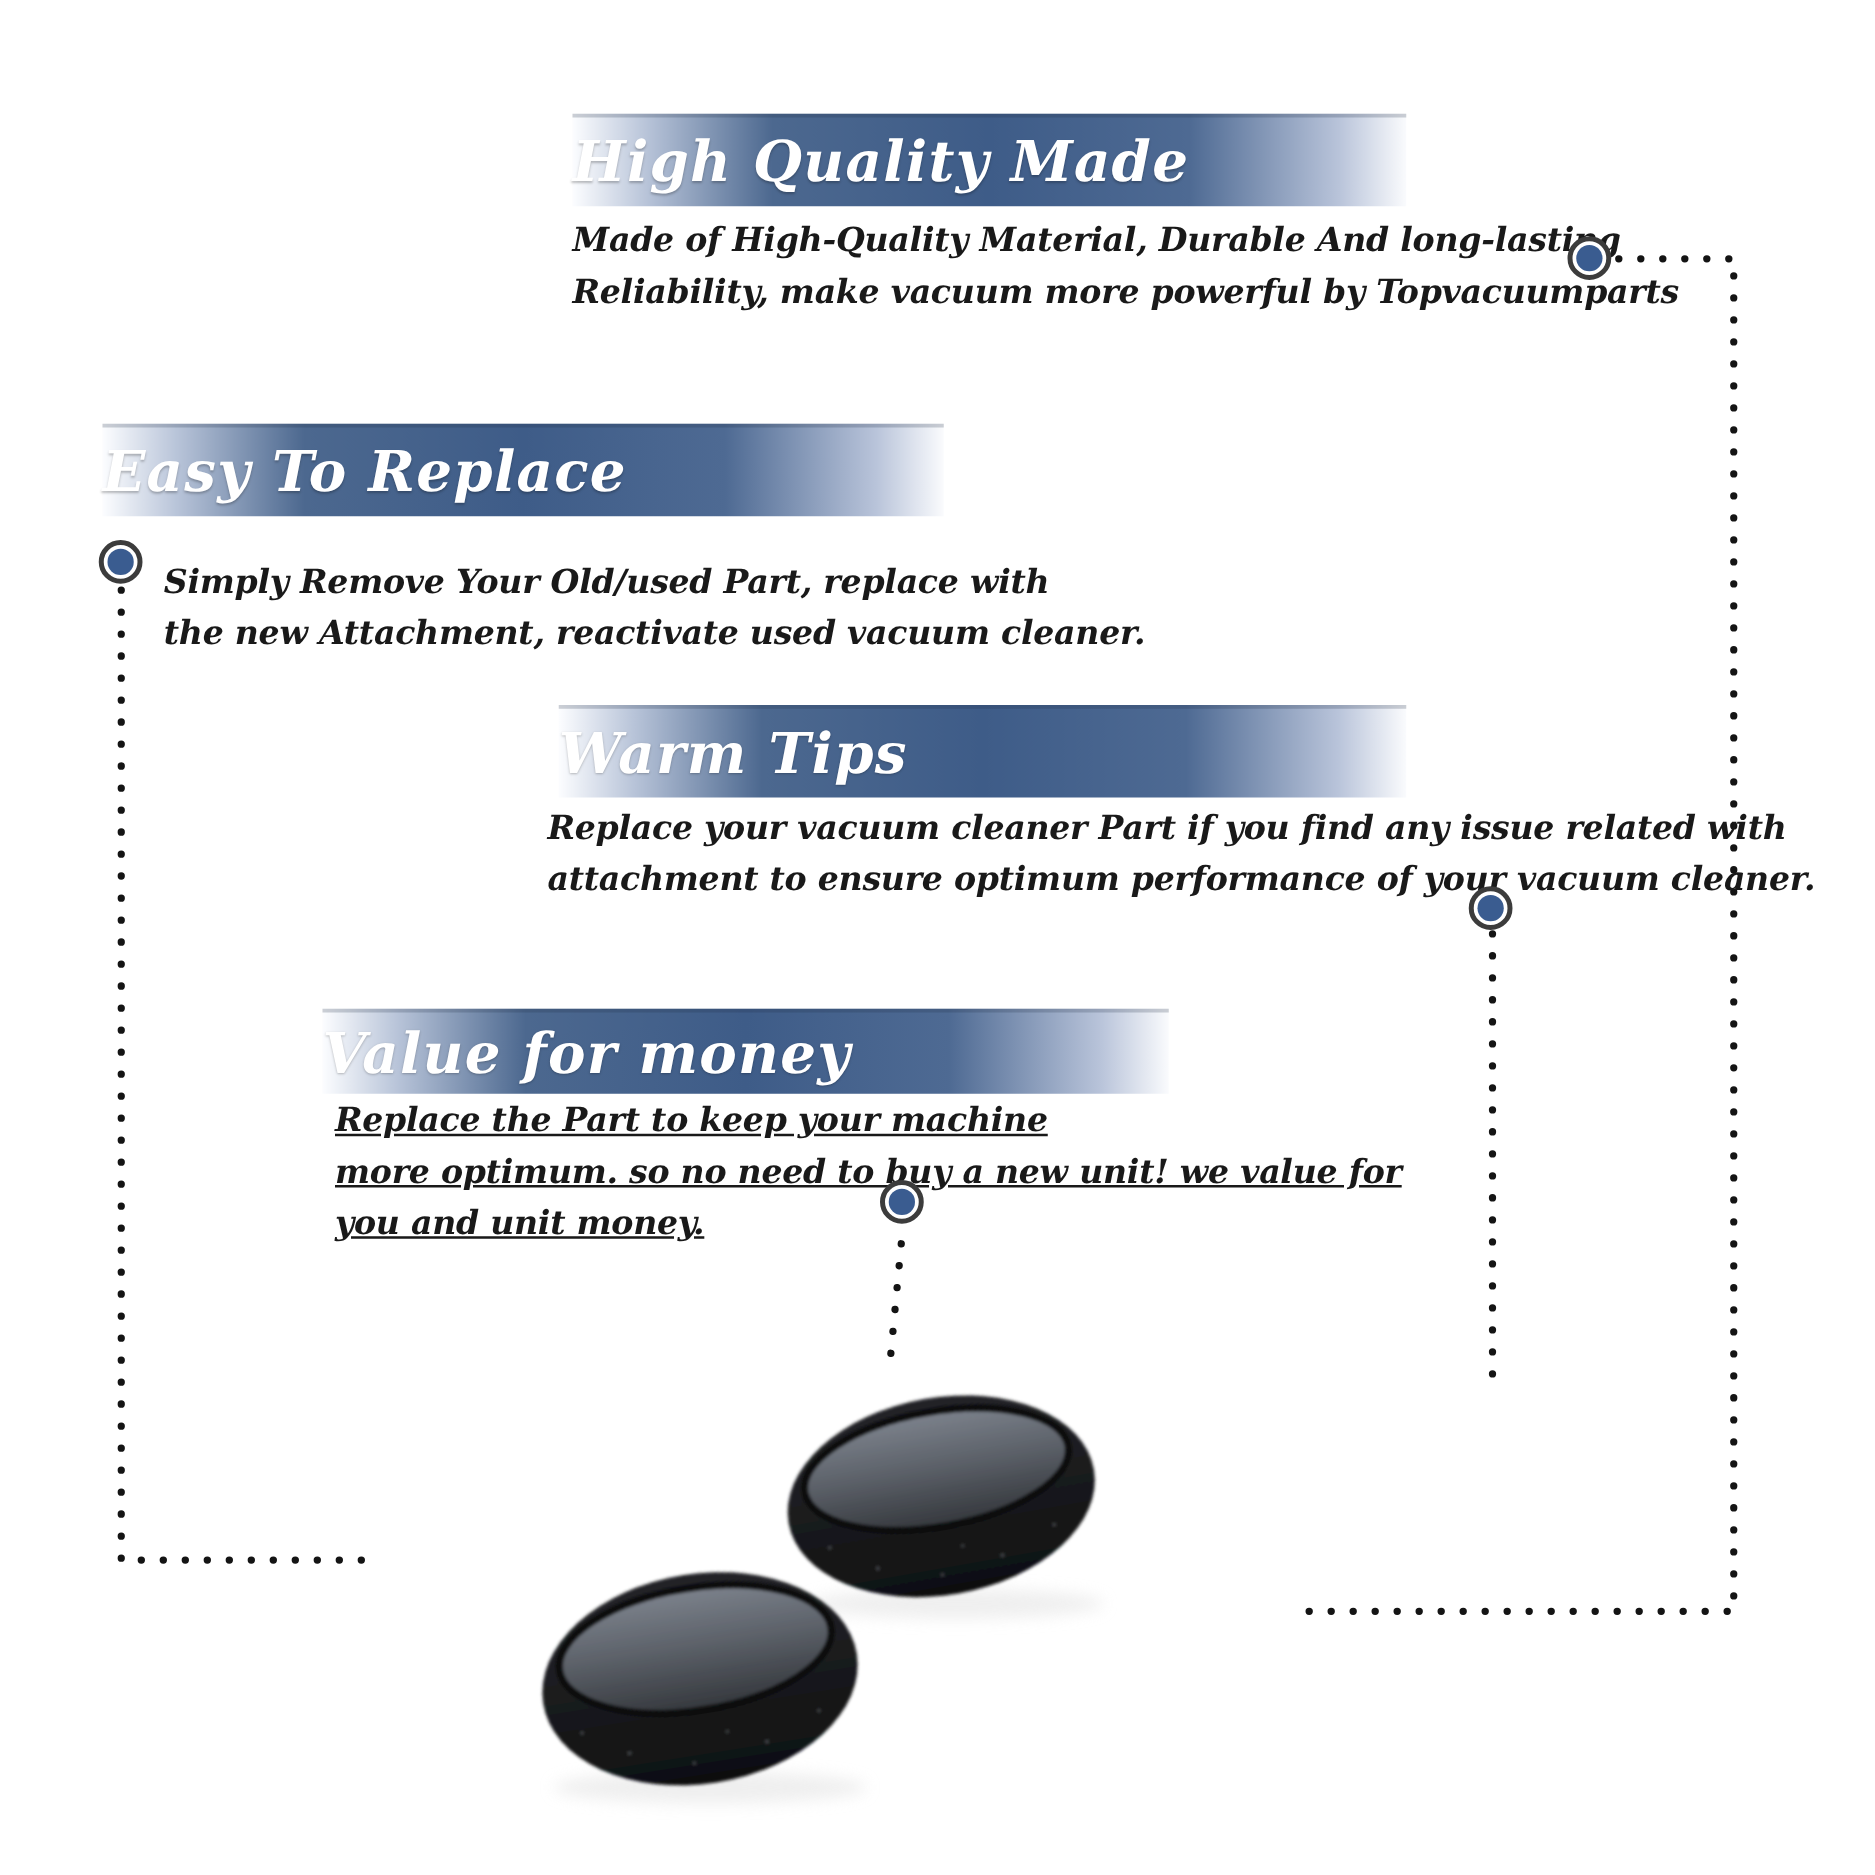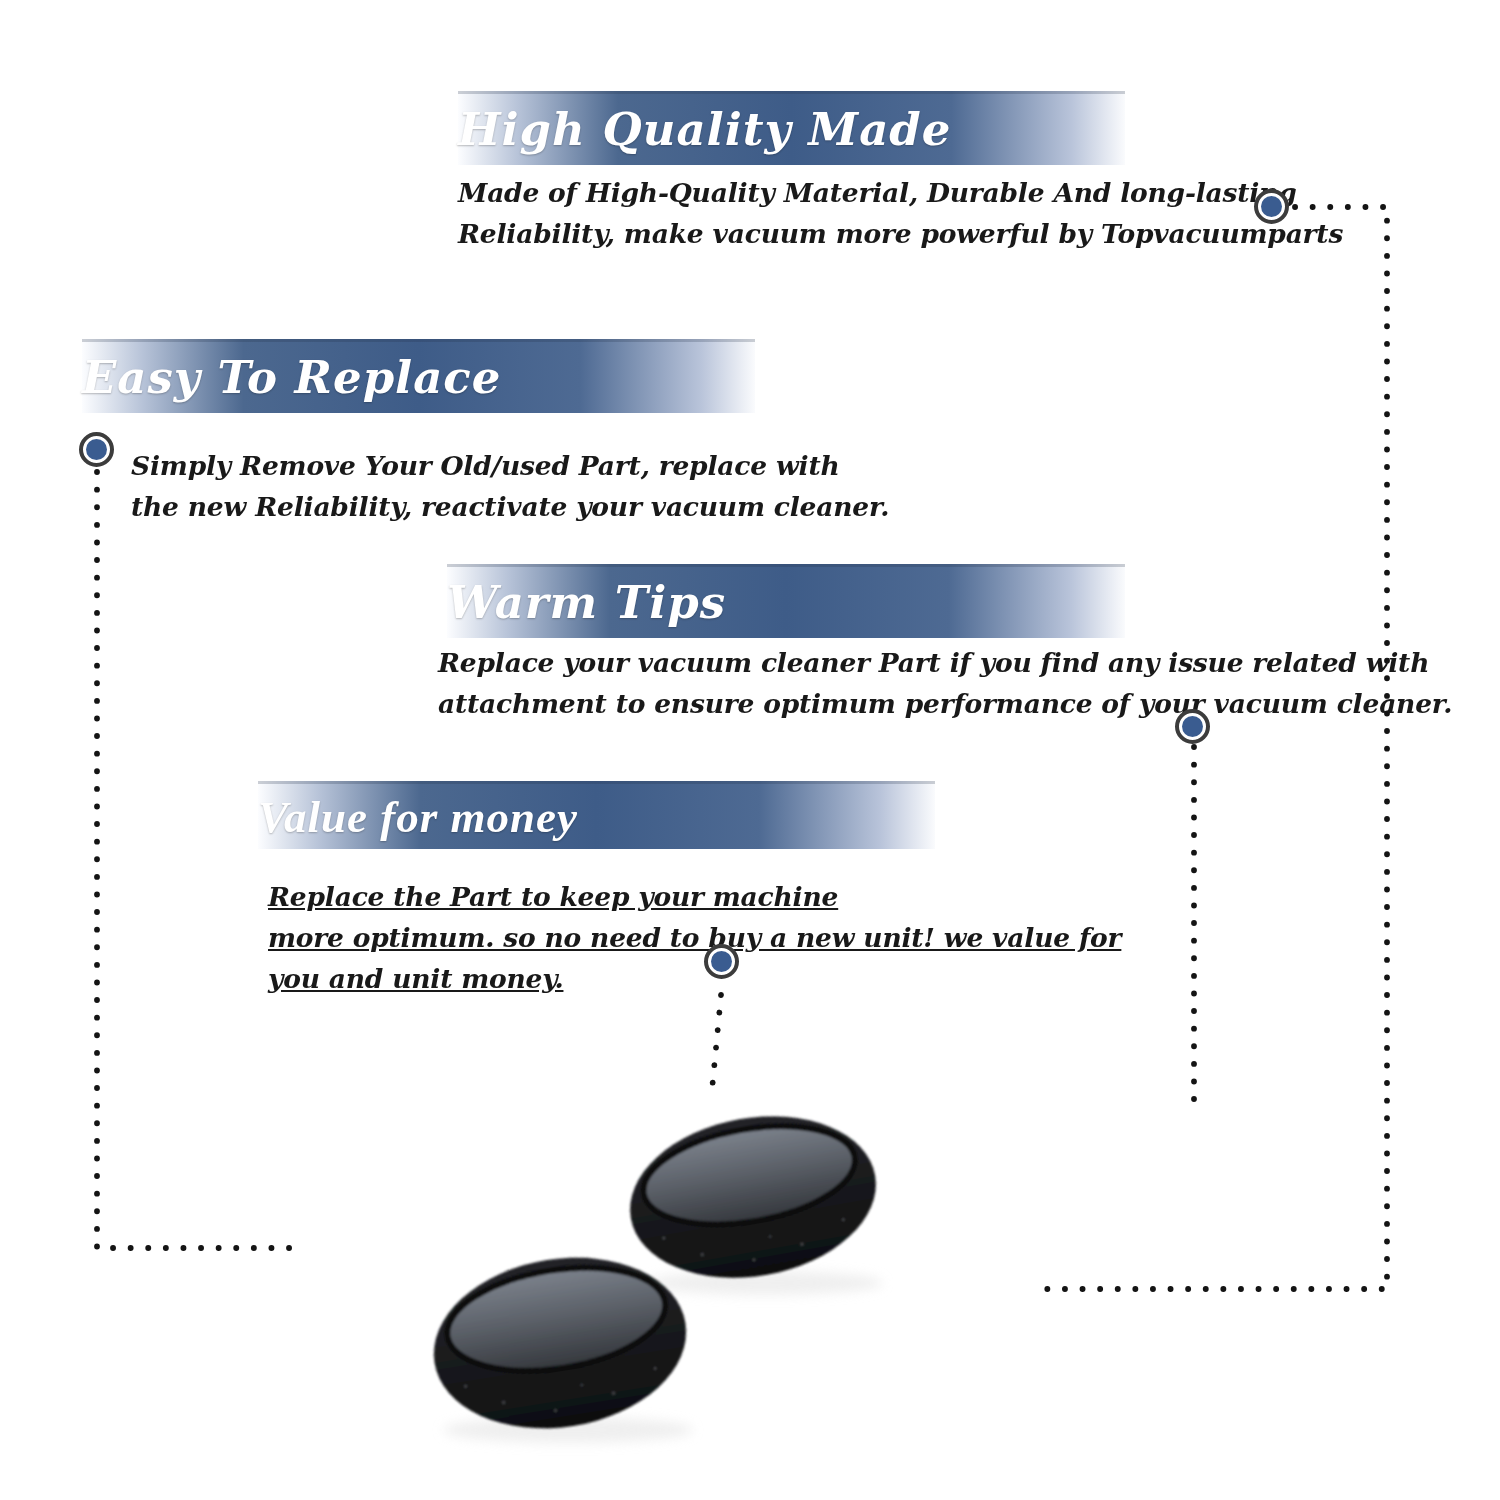--- a/index.html
+++ b/index.html
@@ -16,21 +16,21 @@
     border-top:3px solid rgba(30,45,70,0.22);
   }
   .banner-title{
     color:var(--title-color,#ffffff);font-style:italic;font-weight:bold;
     font-size:45px;letter-spacing:1px;white-space:nowrap;
     text-shadow:0 1px 2px rgba(0,0,0,0.25);
   }
   .b1{left:458px;top:91px;width:667px;height:71px;}
   .b2{left:82px;top:339px;width:673px;height:71px;}
   .b3{left:447px;top:564px;width:678px;height:71px;}
-  .b4{left:258px;top:781px;width:677px;height:65px;font-family:Liberation Serif, serif;}
+  .b4{left:258px;top:807px;width:677px;height:65px;}
   
   .body-text{
     position:absolute;color:var(--body-text,#191919);
     font-weight:bold;font-style:italic;font-size:26.5px;line-height:41px;
     letter-spacing:-0.2px;white-space:nowrap;
   }
   .t1{left:458px;top:172px;}
   .t2{left:131px;top:417px;margin-top:28px;}
   .t3{left:438px;top:642px;}
   .t4{left:268px;top:876px;text-decoration:underline;}
@@ -117,21 +117,21 @@
   <div class="body-text t1">
     <div>Made of  High-Quality Material, Durable And long-lasting</div>
     <div>Reliability, make vacuum more powerful by Topvacuumparts</div>
   </div>
 
   <div class="banner b2">
     <span class="banner-title">Easy To Replace</span>
   </div>
   <div class="body-text t2">
     <div>Simply Remove Your Old/used Part, replace with</div>
-    <div>the new Reliability, reactivate your vacuum cleaner.</div>
+    <div>the new Attachment, reactivate used vacuum cleaner.</div>
   </div>
 
   <div class="banner b3">
     <span class="banner-title">Warm Tips</span>
   </div>
   <div class="body-text t3">
     <div>Replace your vacuum cleaner Part if you find any issue related with</div>
     <div>attachment to ensure optimum performance of your vacuum cleaner.</div>
   </div>
 

